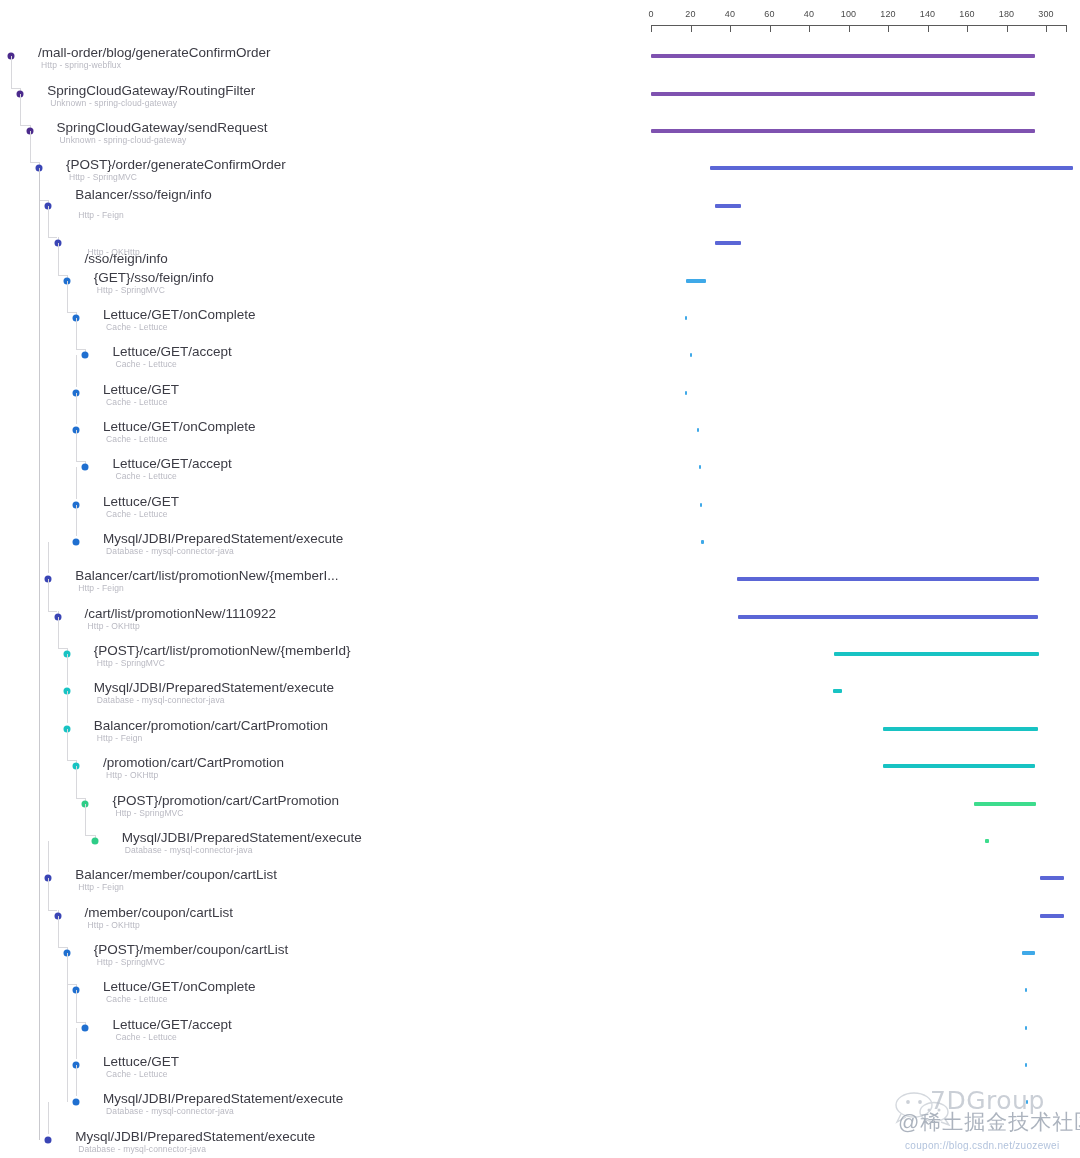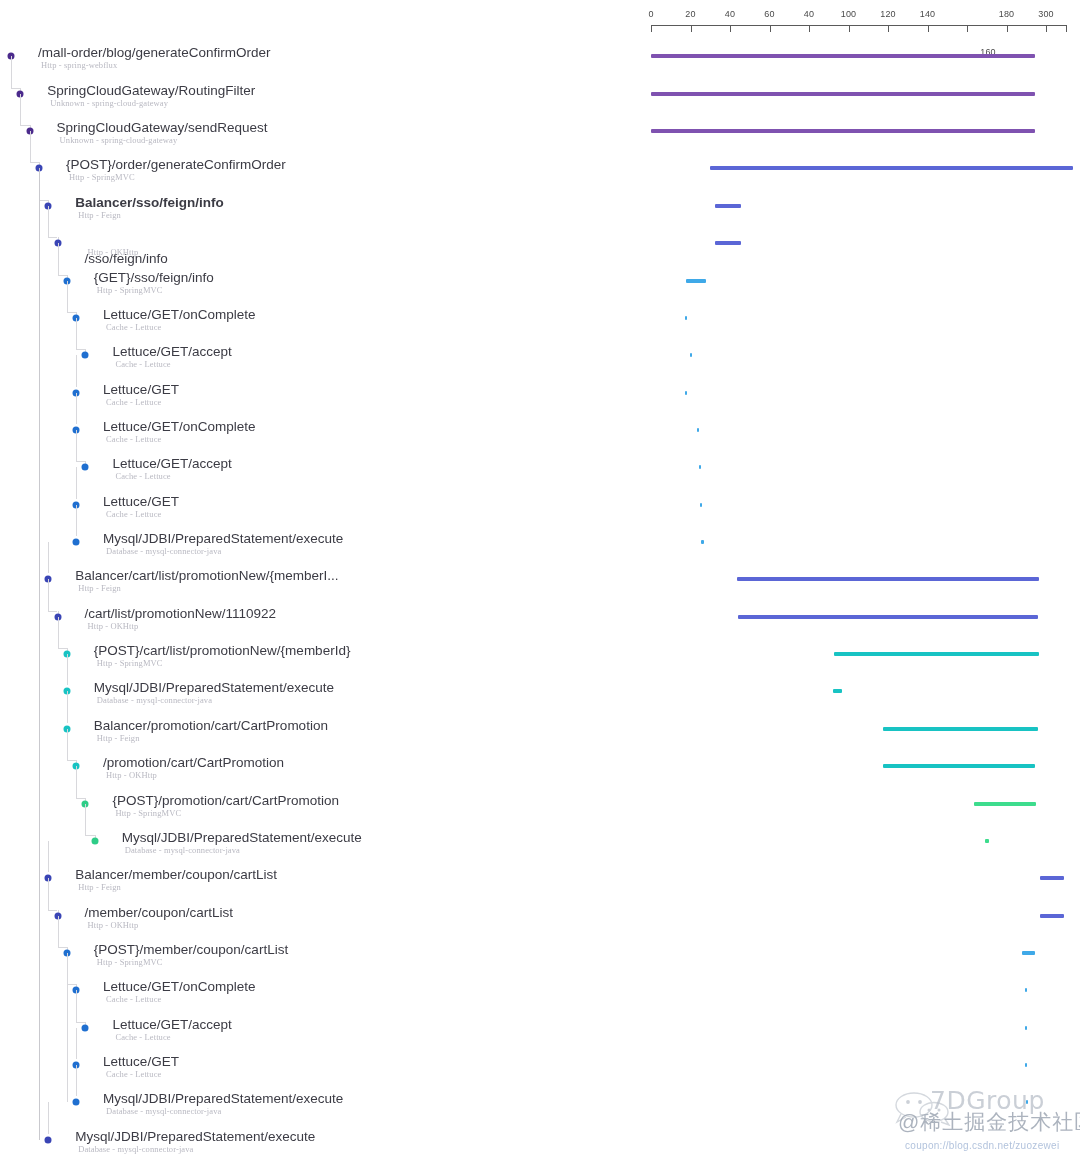--- a/index.html
+++ b/index.html
@@ -67,21 +67,20 @@
     white-space: nowrap;
     line-height: 1;
   }
   .row-sub {
     position: absolute;
     font-size: 8.5px;
     color: #b9b9c2;
     white-space: nowrap;
     line-height: 1;
     letter-spacing: 0.1px;
-    font-family: Liberation Serif, serif;
   }
 
   .bar {
     position: absolute;
     height: 4px;
     border-radius: 1px;
   }
 
   
   .wm {
@@ -127,21 +126,21 @@
       <div class="axis-label" style="left: 769.5px; top: 9px;">60</div>
       <div class="axis-tick" style="left: 809px; top: 25px;"></div>
       <div class="axis-label" style="left: 809px; top: 9px;">40</div>
       <div class="axis-tick" style="left: 848.5px; top: 25px;"></div>
       <div class="axis-label" style="left: 848.5px; top: 9px;">100</div>
       <div class="axis-tick" style="left: 888px; top: 25px;"></div>
       <div class="axis-label" style="left: 888px; top: 9px;">120</div>
       <div class="axis-tick" style="left: 927.5px; top: 25px;"></div>
       <div class="axis-label" style="left: 927.5px; top: 9px;">140</div>
       <div class="axis-tick" style="left: 967px; top: 25px;"></div>
-      <div class="axis-label" style="left: 988px; top: 9px; margin-top: 38px;">160</div>
+      <div class="axis-label" style="left: 967px; top: 9px;">160</div>
       <div class="axis-tick" style="left: 1006.5px; top: 25px;"></div>
       <div class="axis-label" style="left: 1006.5px; top: 9px;">180</div>
       <div class="axis-tick" style="left: 1046px; top: 25px;"></div>
       <div class="axis-label" style="left: 1046px; top: 9px;">300</div>
       <div class="axis-tick" style="left: 1065.75px; top: 25px;"></div>
     </div>
 
   <div id="tree">
       <div class="node-dot" style="left: 11px; top: 56px; background: rgb(75, 42, 140);"></div>
       <div class="row-label" style="left: 38px; top: 46px;">/mall-order/blog/generateConfirmOrder</div>
@@ -161,21 +160,21 @@
       <div class="connector v" style="left: 29.6px; top: 131px; height: 31px;"></div>
       <div class="connector h" style="left: 29.6px; top: 162px; width: 9.3px;"></div>
       <div class="connector v" style="left: 38.9px; top: 162px; height: 6px;"></div>
       <div class="node-dot" style="left: 38.9px; top: 168px; background: rgb(58, 69, 181);"></div>
       <div class="row-label" style="left: 65.9px; top: 158px;">{POST}/order/generateConfirmOrder</div>
       <div class="row-sub" style="left: 68.9px; top: 173px;">Http - SpringMVC</div>
       <div class="connector v" style="left: 38.9px; top: 168px; height: 32px;"></div>
       <div class="connector h" style="left: 38.9px; top: 200px; width: 9.3px;"></div>
       <div class="connector v" style="left: 48.2px; top: 200px; height: 6px;"></div>
       <div class="node-dot" style="left: 48.2px; top: 206px; background: rgb(58, 69, 181);"></div>
-      <div class="row-label" style="left: 75.2px; top: 196px; font-weight: bold;">Balancer/sso/feign/info</div>
+      <div class="row-label" style="left: 75.2px; top: 188px;">Balancer/sso/feign/info</div>
       <div class="row-sub" style="left: 78.2px; top: 211px;">Http - Feign</div>
       <div class="connector v" style="left: 48.2px; top: 206px; height: 31px;"></div>
       <div class="connector h" style="left: 48.2px; top: 237px; width: 9.3px;"></div>
       <div class="connector v" style="left: 57.5px; top: 237px; height: 6px;"></div>
       <div class="node-dot" style="left: 57.5px; top: 243px; background: rgb(58, 69, 181);"></div>
       <div class="row-label" style="left: 84.5px; top: 233px; margin-top: 19px;">/sso/feign/info</div>
       <div class="row-sub" style="left: 87.5px; top: 248px;">Http - OKHttp</div>
       <div class="connector v" style="left: 57.5px; top: 243px; height: 32px;"></div>
       <div class="connector h" style="left: 57.5px; top: 275px; width: 9.3px;"></div>
       <div class="connector v" style="left: 66.8px; top: 275px; height: 6px;"></div>

